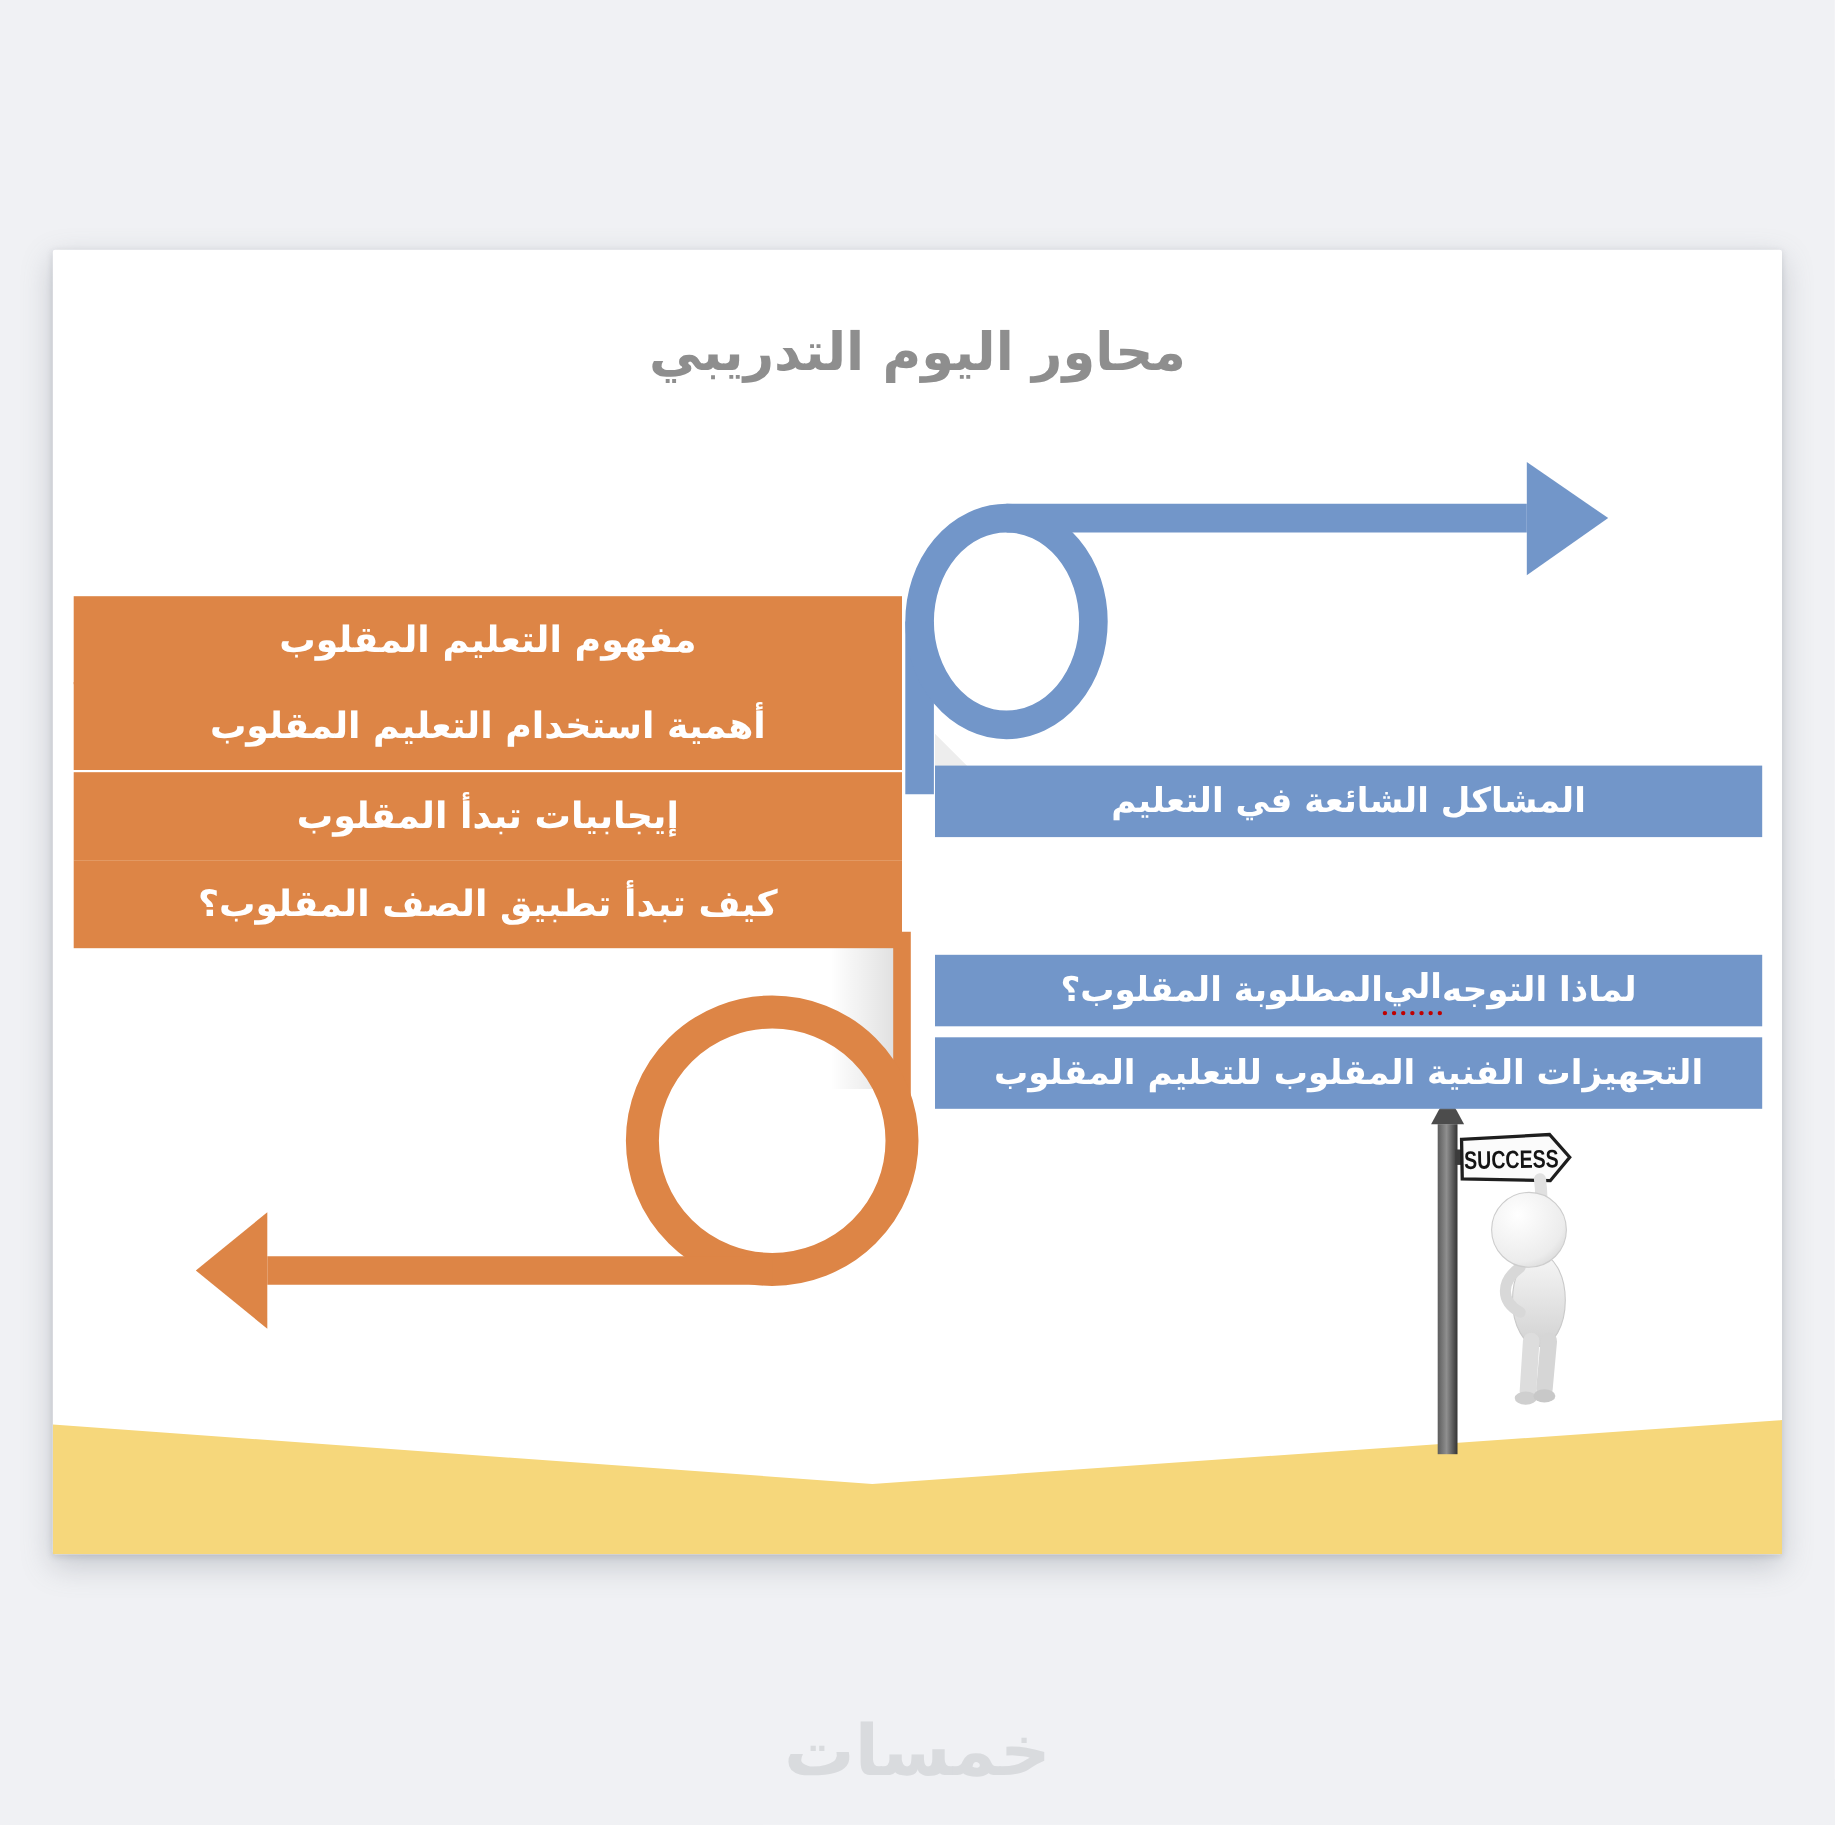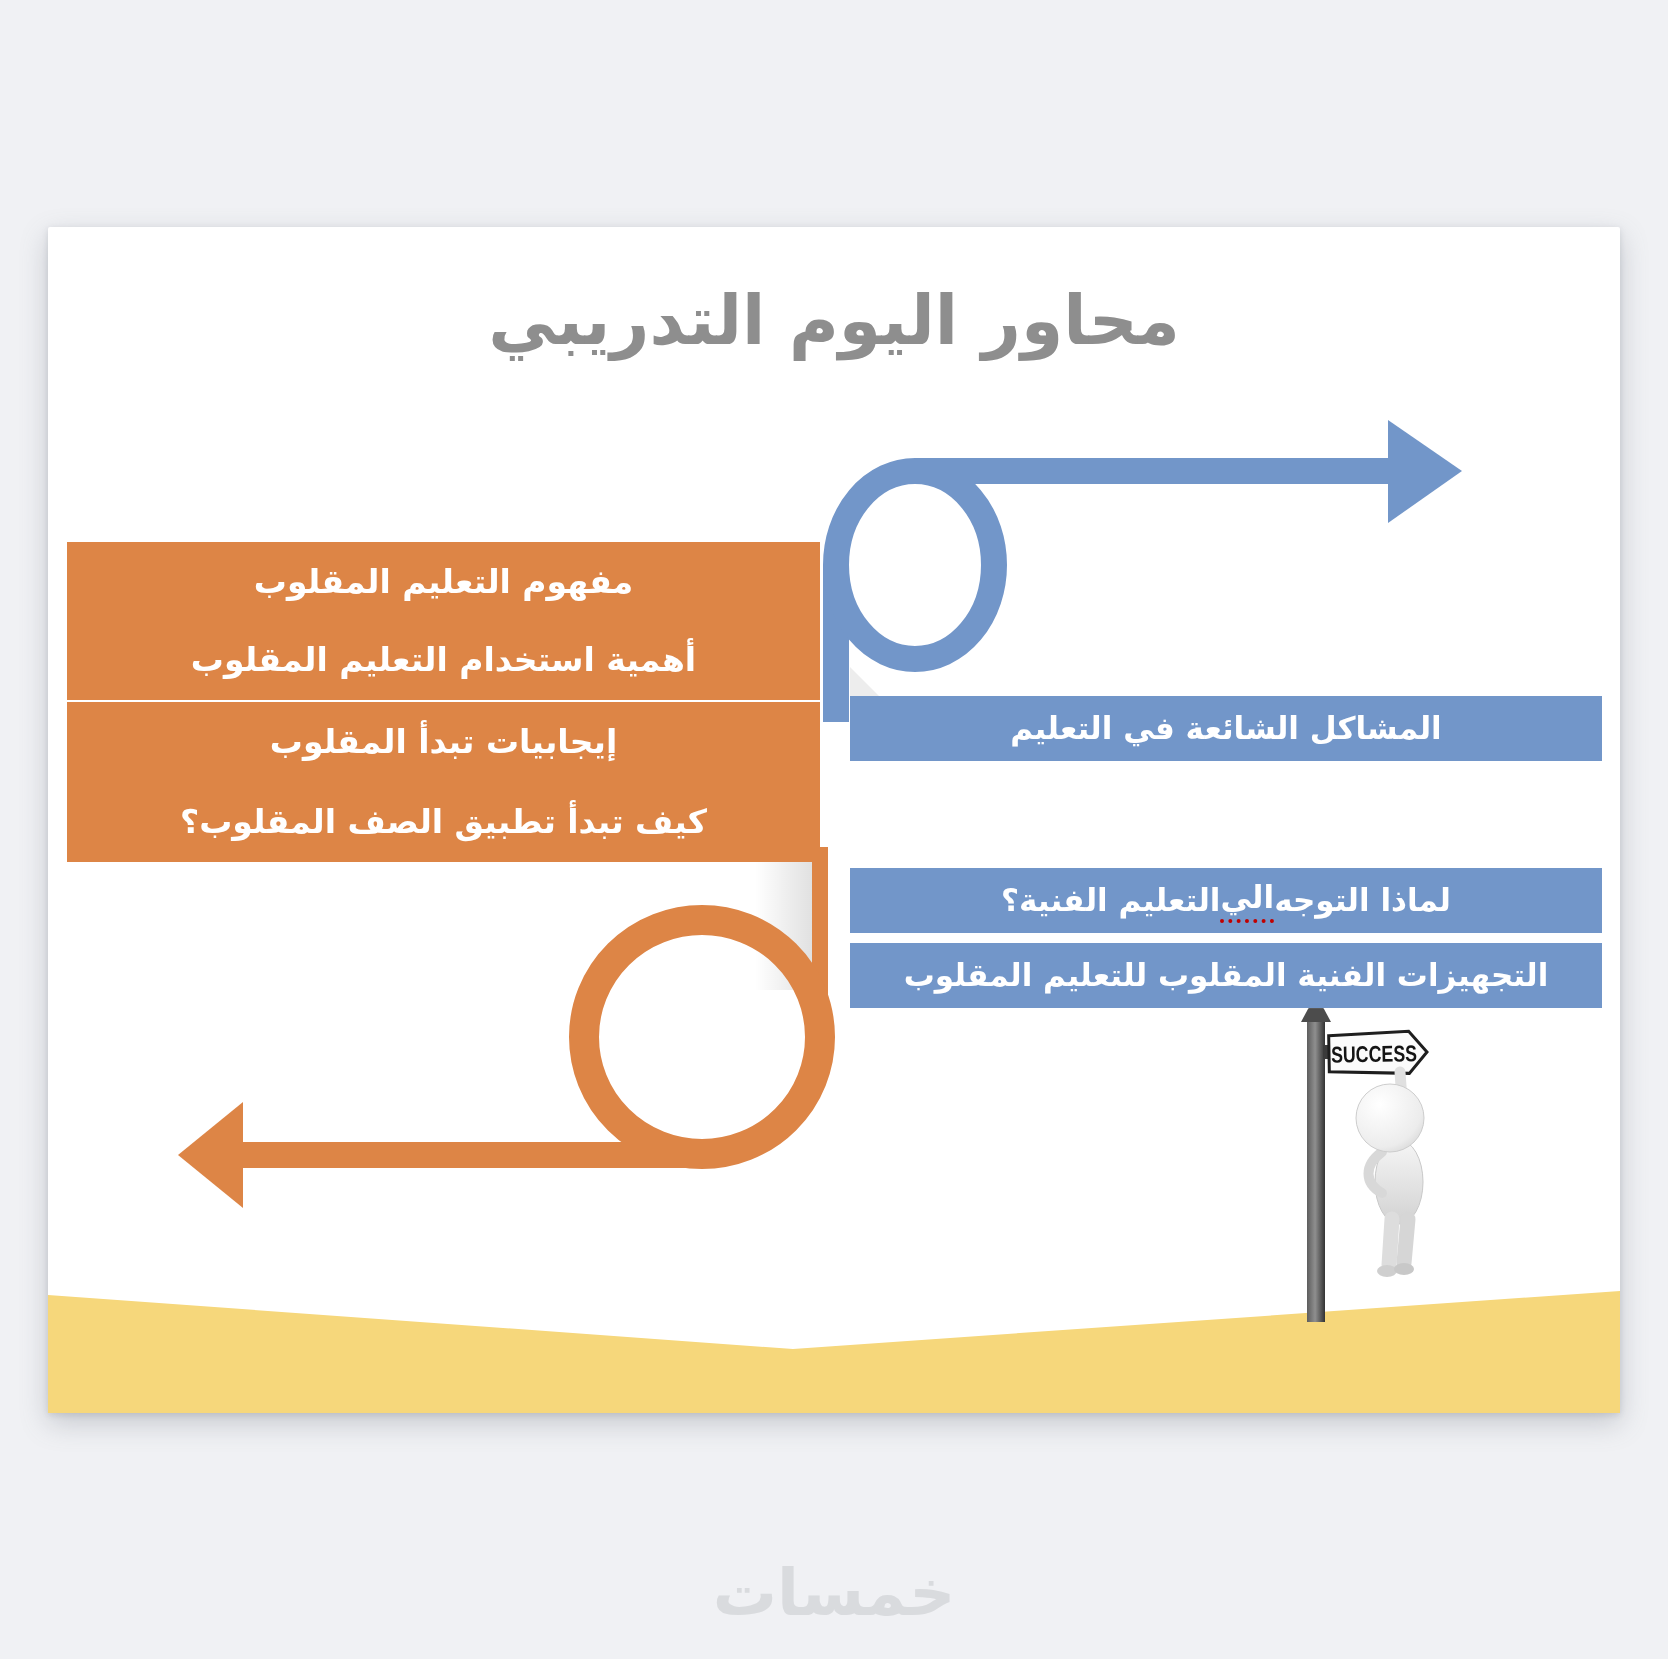--- a/index.html
+++ b/index.html
@@ -14,21 +14,21 @@
     position:relative;
   }
   .slide{
     position:absolute;left:48px;top:227px;width:1572px;height:1186px;
     background:#ffffff;border-radius:2px;
     box-shadow:0 10px 28px rgba(100,105,120,.30),0 2px 6px rgba(100,105,120,.18);
   }
   .slide-title{
     position:absolute;top:18px;left:0;width:100%;height:150px;
     display:flex;align-items:center;justify-content:center;
-    font-size:68px;font-weight:700;color:var(--title-gray);
+    font-size:48px;font-weight:700;color:var(--title-gray);
     direction:rtl;letter-spacing:0;text-align:right;
   }
   .art{position:absolute;inset:0;width:100%;height:100%;}
   .bar{
     position:absolute;display:flex;align-items:center;justify-content:center;
     direction:rtl;color:#ffffff;font-weight:700;line-height:1.25;
   }
   .bar.orange{left:19px;width:753px;height:80px;background:var(--orange);font-size:33px;}
   .bar.blue{left:802px;width:752px;height:65px;background:var(--blue);font-size:31px;}
   .spell-mark{border-bottom:4px dotted var(--spell-red);padding-bottom:3px;}
@@ -120,21 +120,21 @@
   <div class="bar orange" style="top:555px">
     <span>كيف تبدأ تطبيق الصف المقلوب؟</span>
   </div>
 
   <div class="bar blue" style="top:469px">
     <span>المشاكل الشائعة في التعليم</span>
   </div>
   <div class="bar blue" style="top:641px">
     <span>لماذا التوجه </span>
       <span class="spell-mark">الي</span>
-      <span> التعليم الفنية؟</span>
+      <span> المطلوبة المقلوب؟</span>
   </div>
   <div class="bar blue" style="top:716px">
     <span>التجهيزات الفنية المقلوب للتعليم المقلوب</span>
   </div>
 
 </div>
 
 <div class="watermark">خمسات</div>
 
 </body></html>

